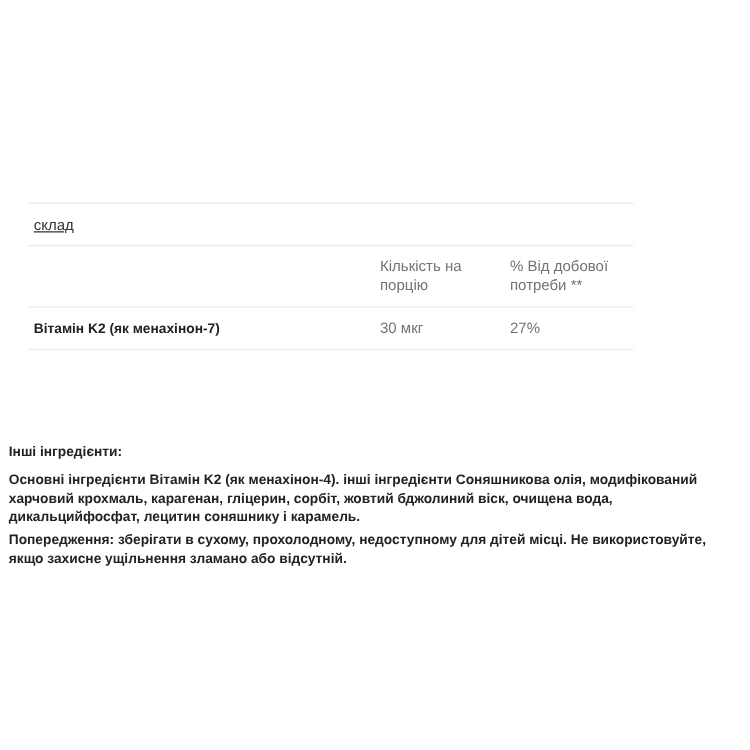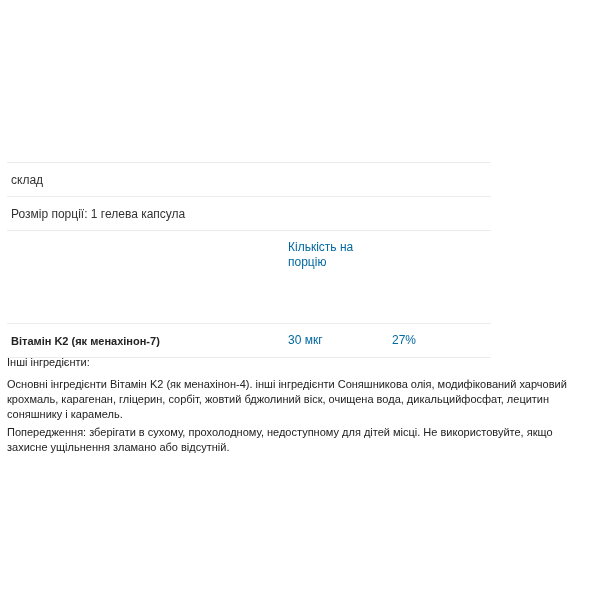--- a/index.html
+++ b/index.html
@@ -10,24 +10,25 @@
       height: 600px;
       overflow: hidden;
     }
     body {
       font-family: "Liberation Sans", sans-serif;
       color: #333333;
       position: relative;
     }
     .facts-table {
       position: absolute;
-      left: 7px;
+      left: 23px;
       top: 162px;
       width: 484px;
       border-collapse: collapse;
+      text-decoration: underline;
     }
     .facts-row {
       border-top: 1px solid #ececec;
       position: relative;
     }
     .facts-row:last-child {
       border-bottom: 1px solid #ececec;
     }
     .row-simple {
       height: 33px;
@@ -37,64 +38,61 @@
       font-size: 12px;
       color: #333333;
     }
     .row-header {
       height: 48px;
       position: relative;
     }
     .row-nutrient {
       height: 33px;
       position: relative;
-      margin-top: 44px;
     }
     .cell {
       position: absolute;
       font-size: 12px;
       line-height: 15px;
-      color: #0369a1;
+      color: #737373;
     }
     .col1 { left: 4px; }
     .col2 { left: 281px; width: 90px; }
     .col3 { left: 385px; width: 90px; }
     .row-header .cell { top: 9px; }
     .row-nutrient .cell { top: 9px; }
     .nutrient-name {
       font-size: 11px;
       font-weight: bold;
       color: #222222;
       top: 10px !important;
     }
     .extra {
       position: absolute;
       left: 7px;
       width: 580px;
       font-size: 11px;
-      font-weight: normal;
+      font-weight: bold;
       line-height: 15px;
       color: #222222;
     }
     .extra-title { top: 355px; }
     .extra-ingredients { top: 377px; }
     .extra-warning { top: 425px; }
   </style>
 </head>
 <body>
 
 <div class="facts-table">
   <div class="facts-row row-simple">
     <span>склад</span>
   </div>
-  <div class="facts-row row-simple">
-    <span>Розмір порції: 1 гелева капсула</span>
-  </div>
   <div class="facts-row row-header">
     <span class="cell col2">Кількість на порцію</span>
+    <span class="cell col3">% Від добової потреби **</span>
   </div>
   <div class="facts-row row-nutrient">
     <span class="cell col1 nutrient-name">Вітамін K2 (як менахінон-7)</span>
     <span class="cell col2">30 мкг</span>
     <span class="cell col3">27%</span>
   </div>
 </div>
 
 <div class="extra extra-title">Інші інгредієнти:</div>
 <div class="extra extra-ingredients">Основні інгредієнти Вітамін K2 (як менахінон-4).  інші інгредієнти Соняшникова олія, модифікований харчовий крохмаль, карагенан, гліцерин, сорбіт, жовтий бджолиний віск, очищена вода, дикальцийфосфат, лецитин соняшнику і карамель.</div>

